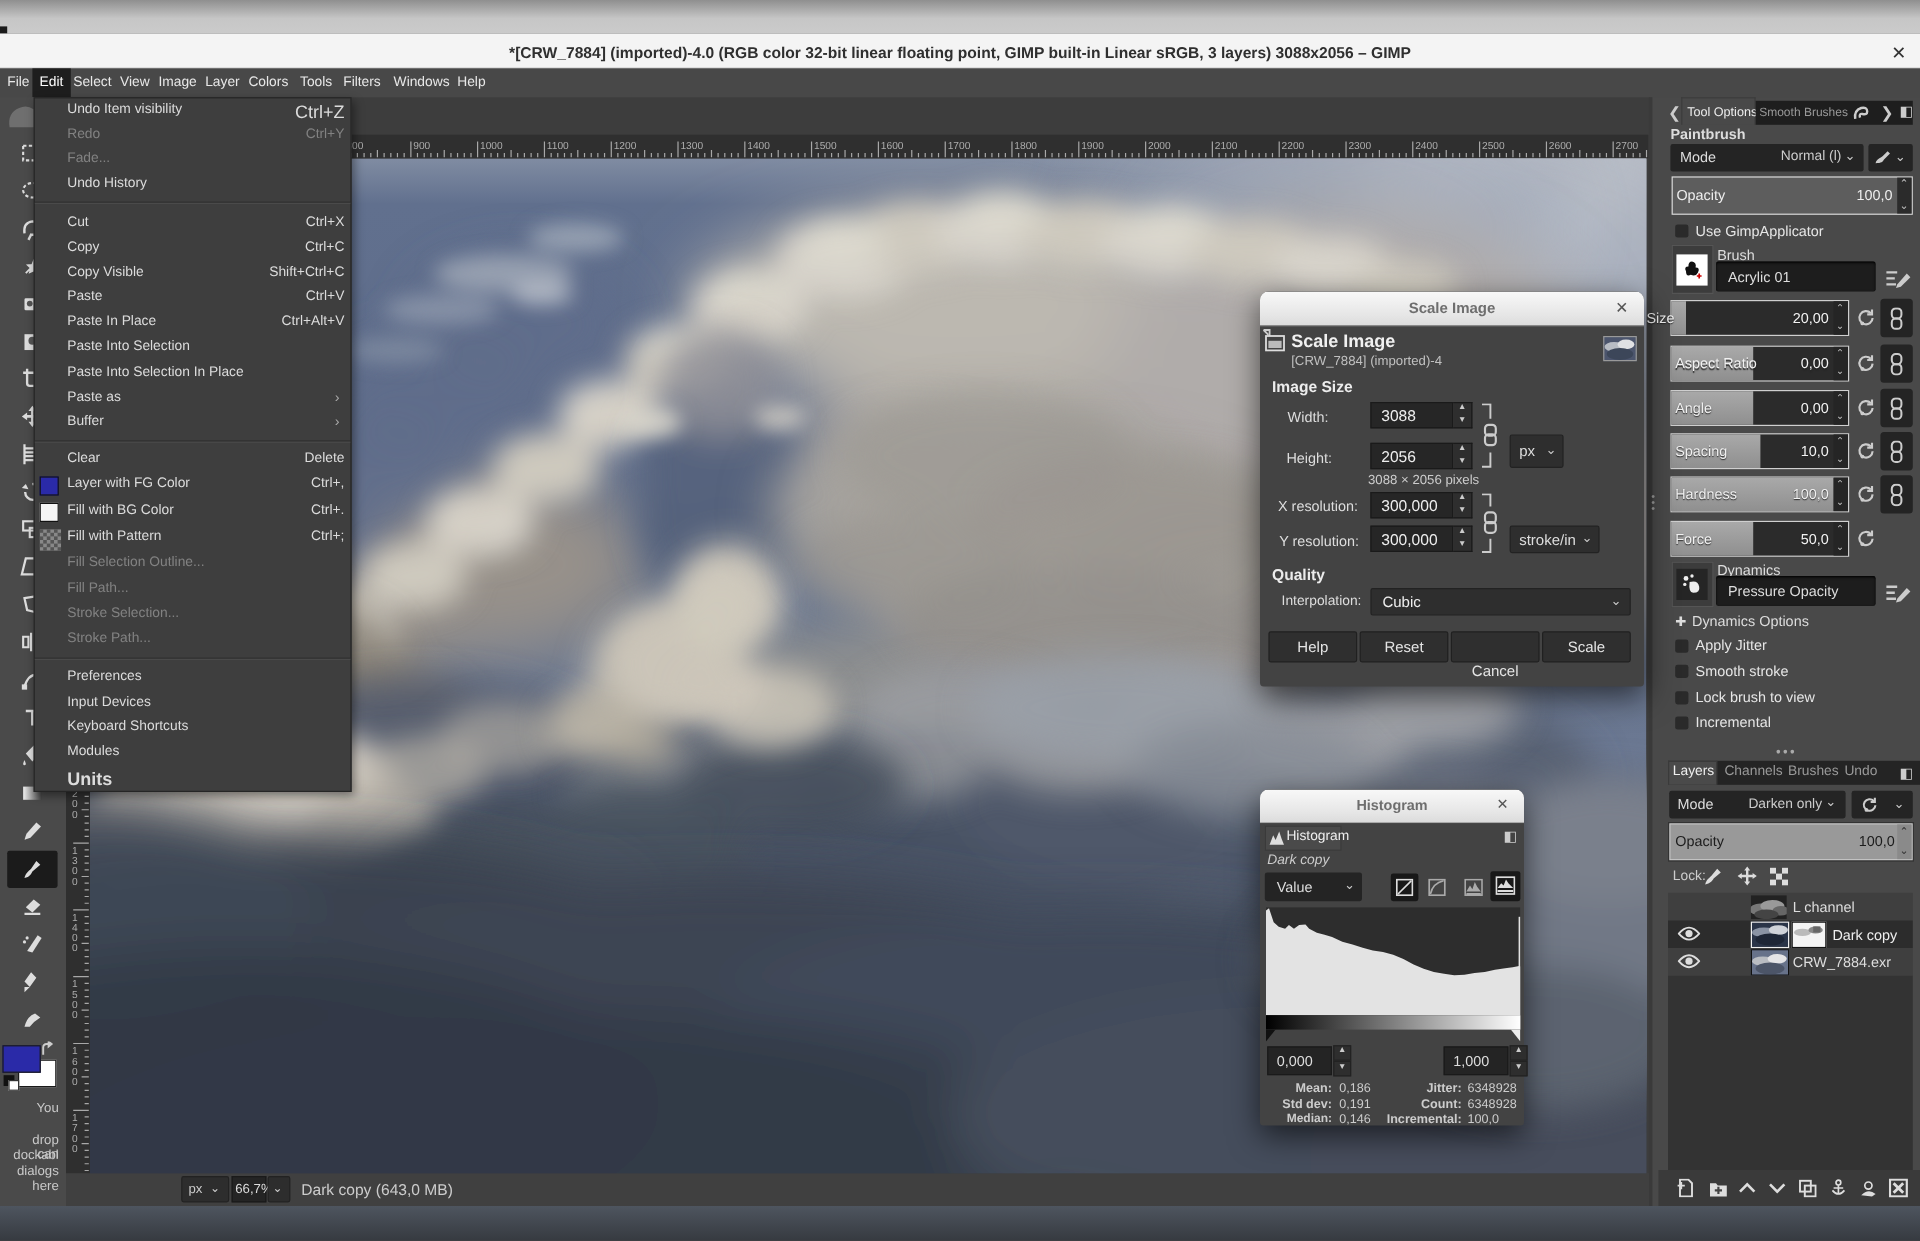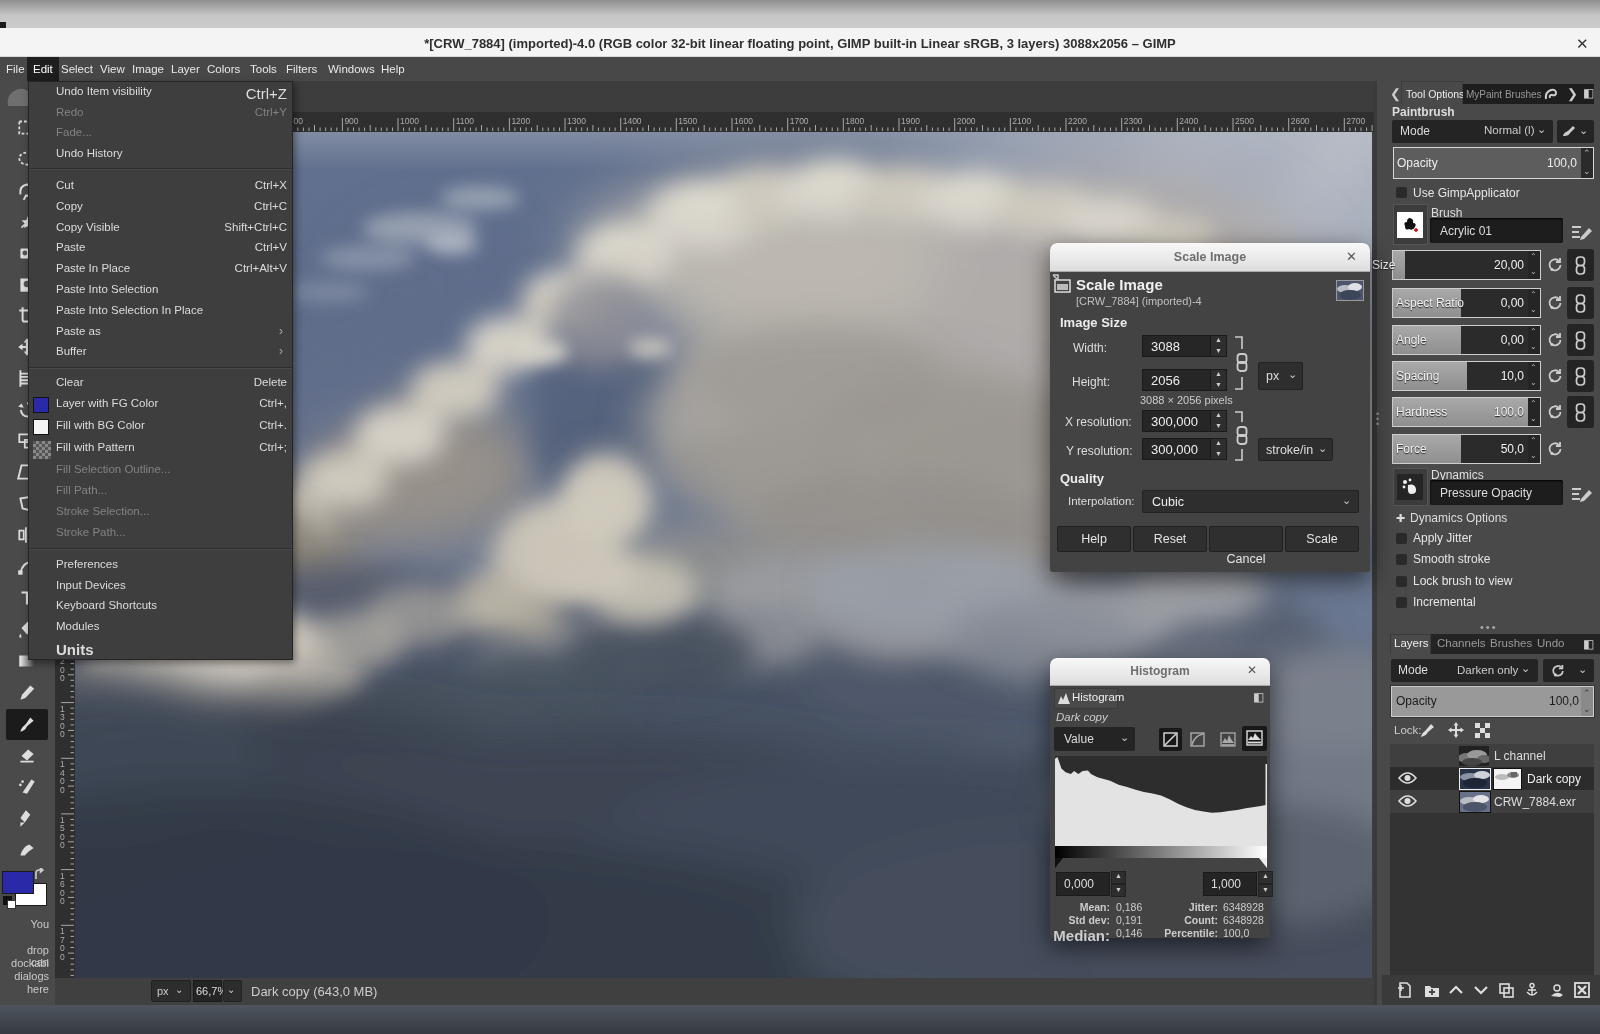--- a/index.html
+++ b/index.html
@@ -440,21 +440,21 @@
 <div class="a" style="left:223px;top:980px;width:19px;height:22px;background:#2d2d2d;border:1px solid #222;border-radius:2px;"></div>
 <div class="txt" style="left:227px;top:984px;font-size:10px;color:#ccc;">⌄</div>
 <div class="txt" style="left:251px;top:984px;font-size:13px;color:#ccc;">Dark copy (643,0 MB)</div>
 <div class="a" style="left:1374px;top:81px;width:226px;height:924px;background:#494949;"></div>
 <div class="a" style="left:1374px;top:81px;width:3px;height:924px;background:#3a3a3a;"></div>
 <div class="txt" style="left:1376px;top:412px;font-size:9px;color:#999;letter-spacing:0;line-height:5px;">•<br>•<br>•</div>
 <div class="txt" style="left:1390px;top:86px;font-size:13px;color:#ccc;">❮</div>
 <div class="a" style="left:1401px;top:81px;width:62px;height:23px;background:#494949;border:1px solid #3c3c3c;border-bottom:none;"></div>
 <div class="txt" style="left:1406px;top:88px;font-size:10.5px;color:#eee;">Tool Options</div>
 <div class="a" style="left:1463px;top:84px;width:97px;height:20px;background:#1e1e1e;"></div>
-<div class="txt" style="left:1466px;top:89px;font-size:10px;color:#999;">MyPaint Brushes</div>
+<div class="txt" style="left:1466px;top:89px;font-size:10px;color:#999;">Smooth Brushes</div>
 <div class="a" style="left:1560px;top:84px;width:34px;height:20px;background:#1e1e1e;"></div>
 <svg class="a" style="left:1543px;top:86px;" width="16" height="16" viewBox="0 0 16 16">
     <path d="M3 13 Q2 6 8 4 Q13 3 13 7 Q13 10 9 9 Q6 8.5 7 12" fill="none" stroke="#ccc" stroke-width="2"></path>
   </svg>
 <div class="txt" style="left:1567px;top:86px;font-size:13px;color:#ccc;">❯</div>
 <div class="txt" style="left:1583px;top:86px;font-size:12px;color:#ccc;">◧</div>
 <div class="txt" style="left:1392px;top:105px;font-size:12px;font-weight:bold;color:#ddd;">Paintbrush</div>
 <div class="a" style="left:1392px;top:120px;width:161px;height:23px;background:#242424;border-radius:2px;"></div>
 <div class="txt" style="left:1400px;top:124px;font-size:12px;color:#ddd;">Mode</div>
 <div class="txt" style="left:1484px;top:124px;font-size:11.5px;color:#ccc;">Normal (l)</div>
@@ -848,27 +848,27 @@
 <div class="a" style="left:1203px;top:872px;width:54px;height:24px;background:#242424;border:1px solid #1a1a1a;"></div>
 <div class="txt" style="left:1211px;top:877px;font-size:12px;color:#ddd;">1,000</div>
 <div class="a" style="left:1258px;top:871px;width:15px;height:13px;background:#2e2e2e;border:1px solid #222;"></div>
 <div class="txt" style="left:1262px;top:872px;font-size:7px;color:#ccc;">▲</div>
 <div class="a" style="left:1258px;top:884px;width:15px;height:13px;background:#2e2e2e;border:1px solid #222;"></div>
 <div class="txt" style="left:1262px;top:886px;font-size:7px;color:#ccc;">▼</div>
 <div class="txt" style="left:1110px;top:901px;font-size:10.5px;font-weight:bold;color:#ccc;transform:translateX(-100%);">Mean:</div>
 <div class="txt" style="left:1116px;top:901px;font-size:10.5px;color:#ccc;">0,186</div>
 <div class="txt" style="left:1110px;top:914px;font-size:10.5px;font-weight:bold;color:#ccc;transform:translateX(-100%);">Std dev:</div>
 <div class="txt" style="left:1116px;top:914px;font-size:10.5px;color:#ccc;">0,191</div>
-<div class="txt" style="left:1110px;top:927px;font-size:15px;font-weight:bold;color:#ccc;transform:translateX(-100%);">Median:</div>
+<div class="txt" style="left:1110px;top:927px;font-size:10px;font-weight:bold;color:#ccc;transform:translateX(-100%);">Median:</div>
 <div class="txt" style="left:1116px;top:927px;font-size:10.5px;color:#ccc;">0,146</div>
 <div class="txt" style="left:1218px;top:901px;font-size:10.5px;font-weight:bold;color:#ccc;transform:translateX(-100%);">Jitter:</div>
 <div class="txt" style="left:1223px;top:901px;font-size:10.5px;color:#ccc;">6348928</div>
 <div class="txt" style="left:1218px;top:914px;font-size:10.5px;font-weight:bold;color:#ccc;transform:translateX(-100%);">Count:</div>
 <div class="txt" style="left:1223px;top:914px;font-size:10.5px;color:#ccc;">6348928</div>
-<div class="txt" style="left:1218px;top:927px;font-size:10.5px;font-weight:bold;color:#ccc;transform:translateX(-100%);">Percentile:</div>
+<div class="txt" style="left:1218px;top:927px;font-size:10.5px;font-weight:bold;color:#ccc;transform:translateX(-100%);">Incremental:</div>
 <div class="txt" style="left:1223px;top:927px;font-size:10.5px;color:#ccc;">100,0</div>
 <div class="a" style="left:28px;top:81px;width:265px;height:579px;background:#3e3e3e;border:1px solid #252525;box-shadow:2px 3px 8px rgba(0,0,0,0.45);"></div>
 <div class="txt" style="left:56px;top:85.0px;font-size:11.5px;color:#dcdcdc;">Undo Item visibility</div>
 <div class="txt" style="left:287px;top:85.0px;font-size:15px;color:#dcdcdc;transform:translateX(-100%);">Ctrl+Z</div>
 <div class="txt" style="left:56px;top:105.7px;font-size:11.5px;color:#828282;">Redo</div>
 <div class="txt" style="left:287px;top:105.7px;font-size:11.5px;color:#828282;transform:translateX(-100%);">Ctrl+Y</div>
 <div class="txt" style="left:56px;top:126.4px;font-size:11.5px;color:#828282;">Fade...</div>
 <div class="txt" style="left:56px;top:147.0px;font-size:11.5px;color:#dcdcdc;">Undo History</div>
 <div class="a" style="left:29px;top:168px;width:263px;height:1px;background:#2d2d2d;"></div>
 <div class="a" style="left:29px;top:169px;width:263px;height:1px;background:#4a4a4a;"></div>

